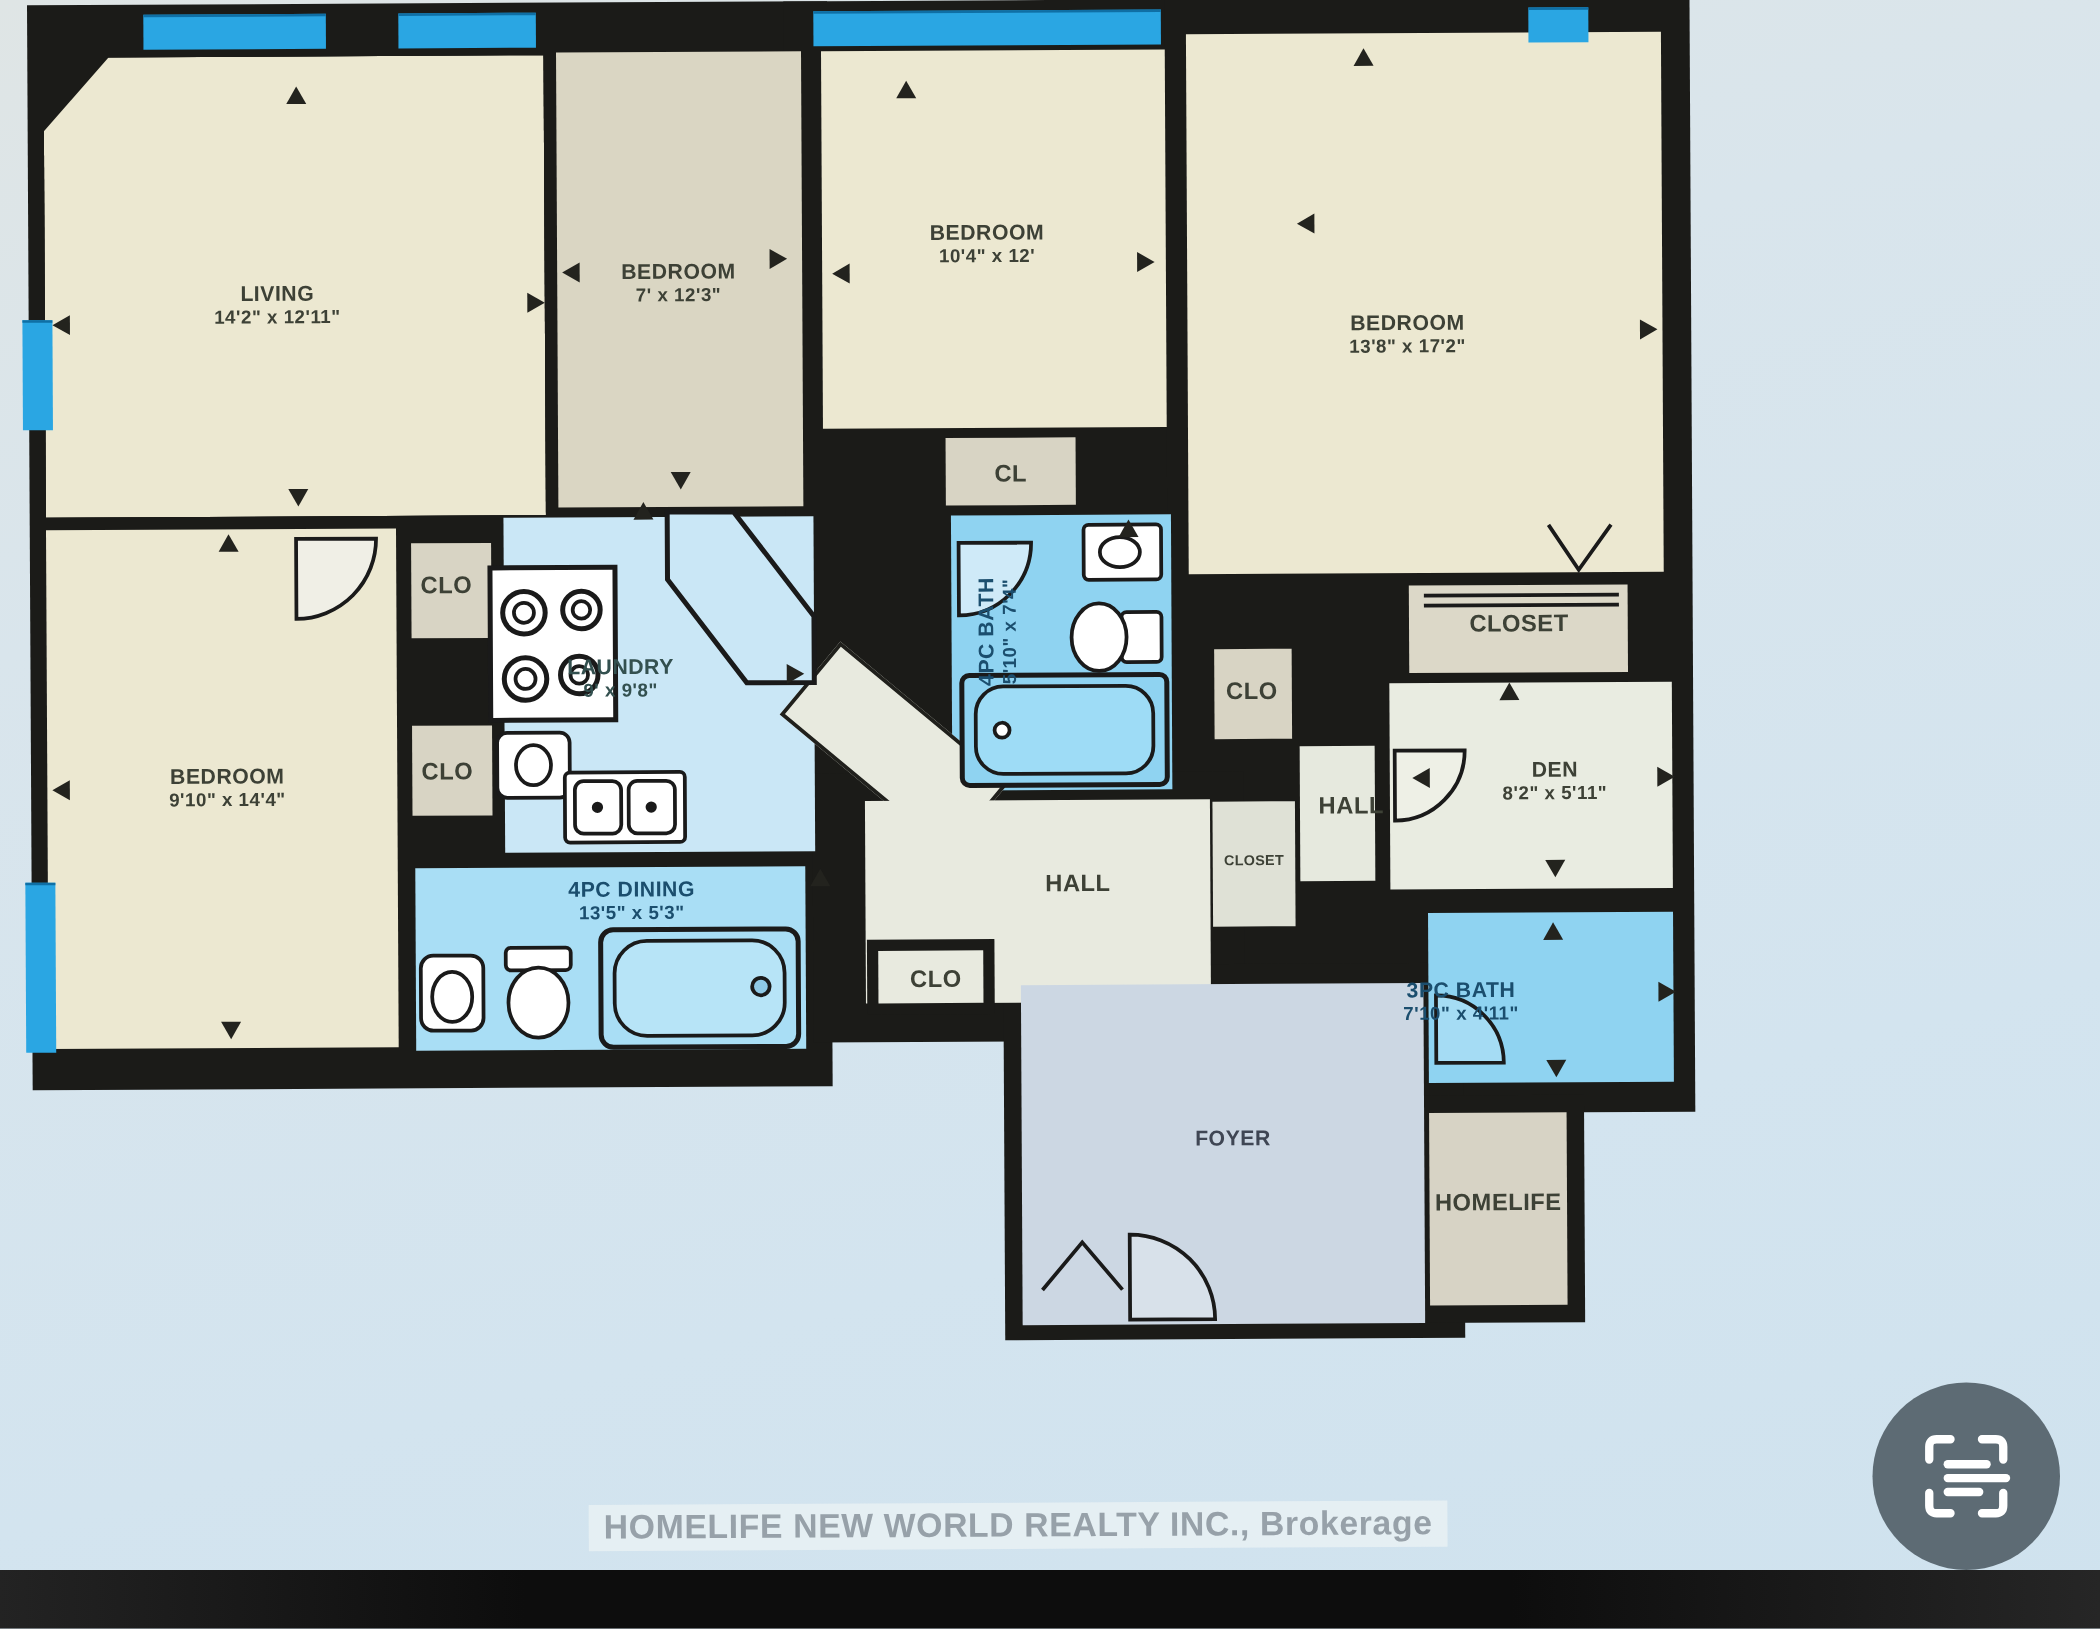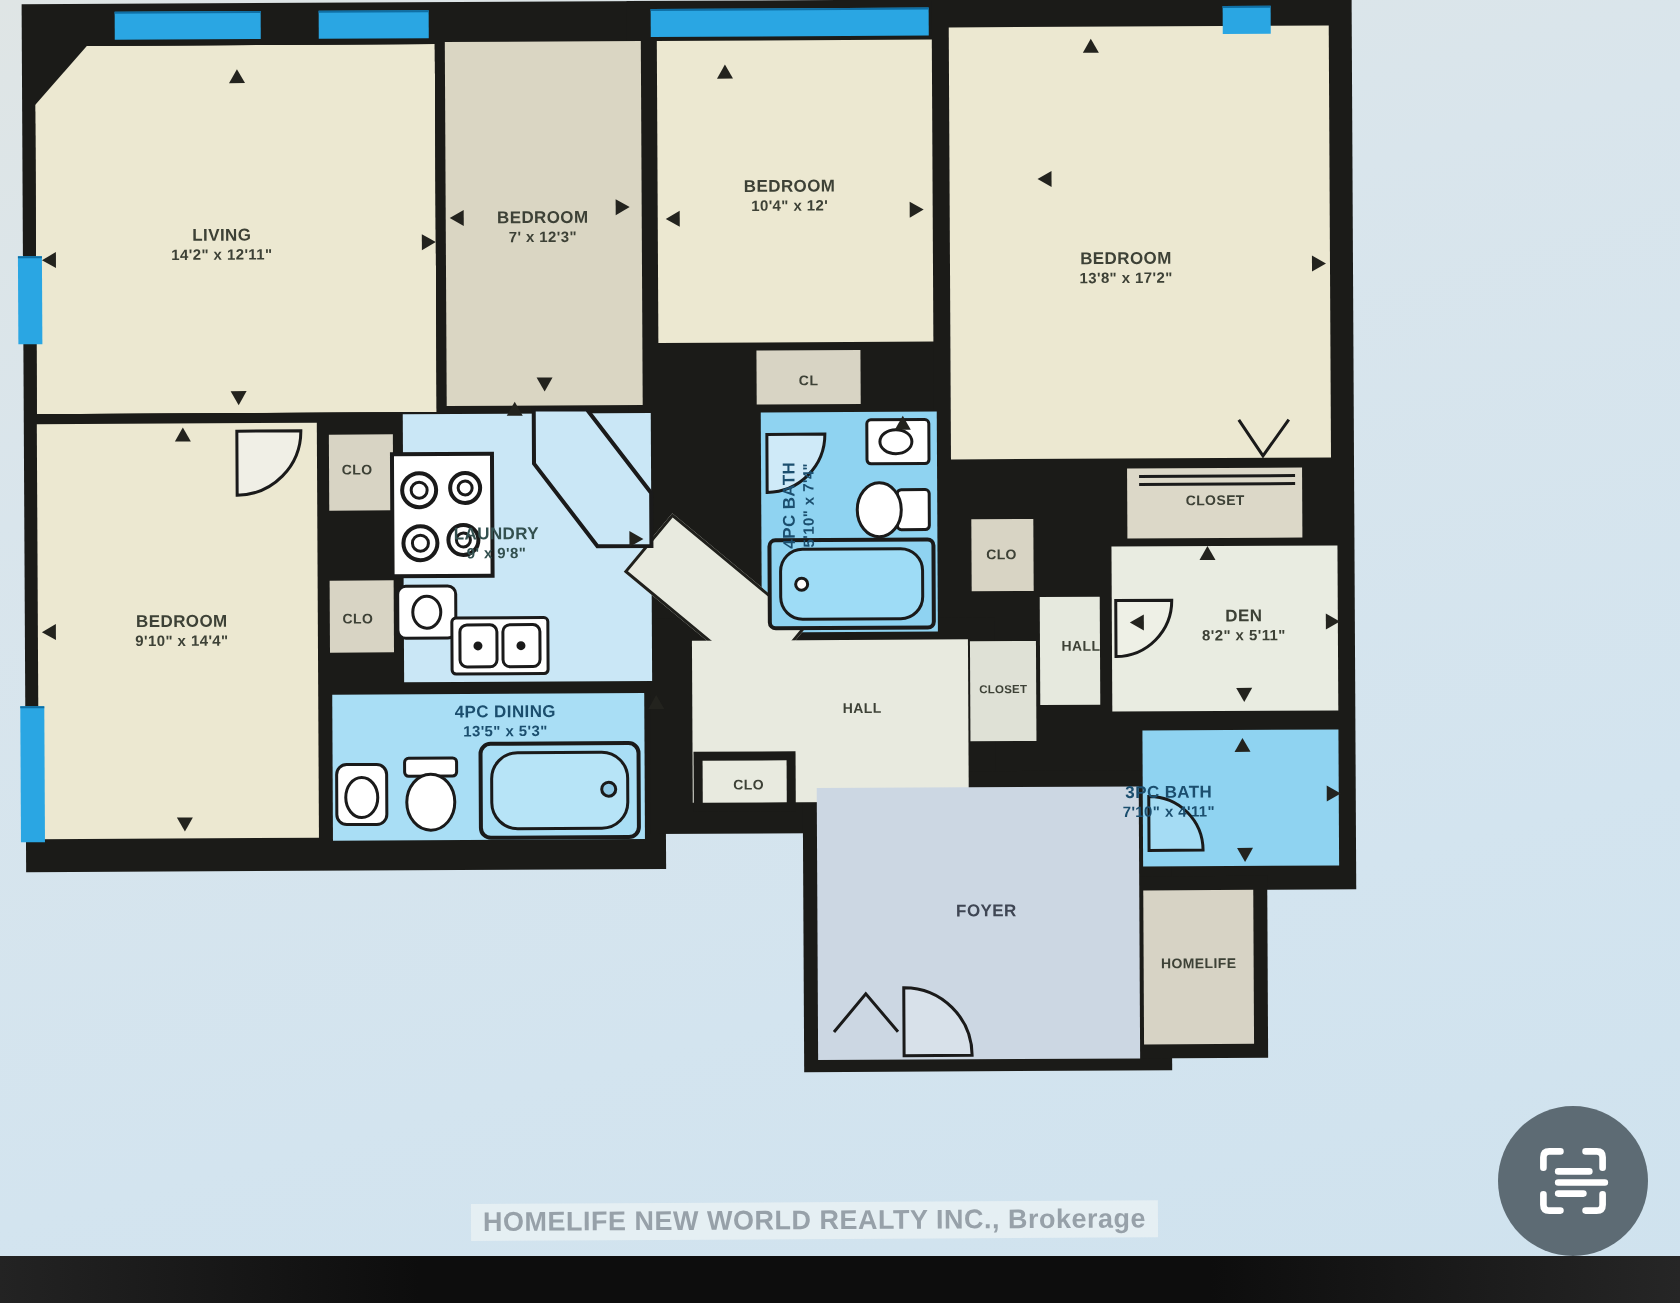--- a/index.html
+++ b/index.html
@@ -10,21 +10,21 @@
   }
   .photo{position:absolute;left:0;top:0;width:1680px;height:1303px;transform:rotate(-0.3deg);}
   .wall{position:absolute;background:#1b1b18;}
   .room{position:absolute;}
   .win{position:absolute;background:#2aa6e3;border-top:2px solid #0f6fa5;}
   .fixtures{position:absolute;left:0;top:0;pointer-events:none;}
   .label{position:absolute;transform:translate(-50%,-50%);text-align:center;color:#3d4136;
          font-weight:bold;letter-spacing:.4px;white-space:nowrap;}
   .label .rname{font-size:17px;line-height:1.2;}
   .label .rdims{font-size:15px;line-height:1.25;}
-  .label.small{font-size:14px;}
+  .label.small{font-size:19px;}
   .label.tiny{font-size:11.5px;letter-spacing:.2px;}
   .label.vert{transform:translate(-50%,-50%) rotate(-90deg);}
   .label.blue{color:#1b4e6e;}
   .label.kitchen{color:#33504f;}
   .label.foyer{color:#3f4654;font-size:17px;}
   .wedge{position:absolute;background:#e8eadf;border:3px solid #20201c;}
   .cloHall{position:absolute;background:#e8eadf;box-shadow:0 0 0 9px #1b1b18;}
   .aU,.aD,.aL,.aR{position:absolute;width:0;height:0;}
   .aU{border-left:8px solid transparent;border-right:8px solid transparent;border-bottom:14px solid #23231e;}
   .aD{border-left:8px solid transparent;border-right:8px solid transparent;border-top:14px solid #23231e;}

